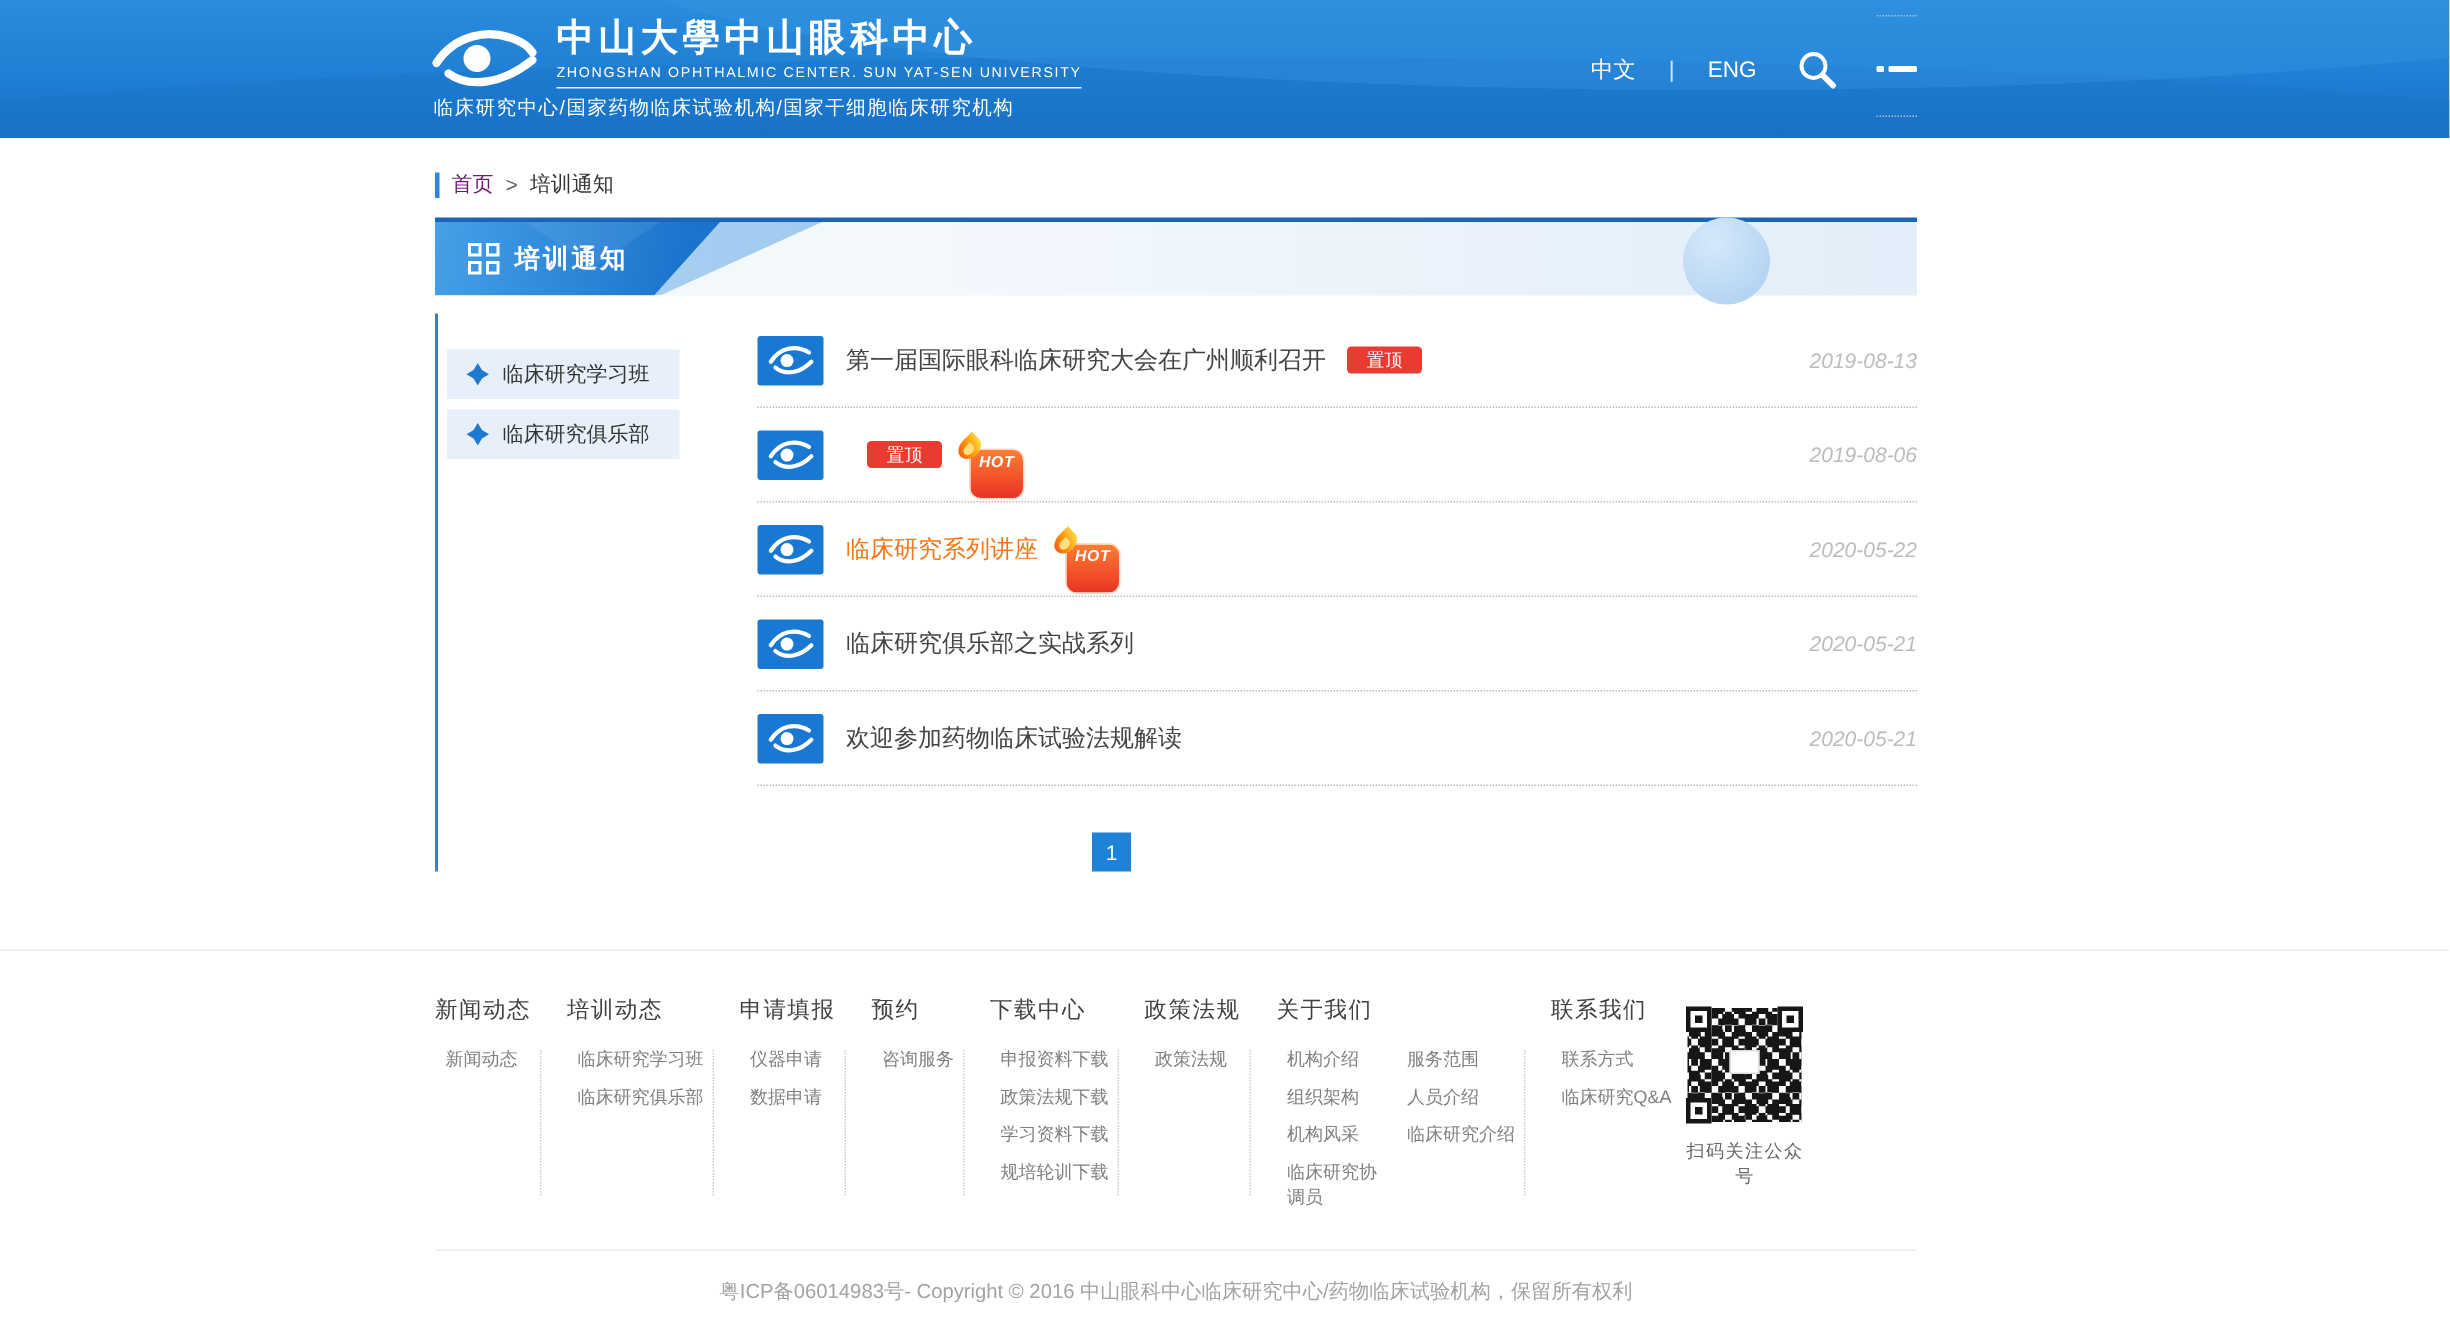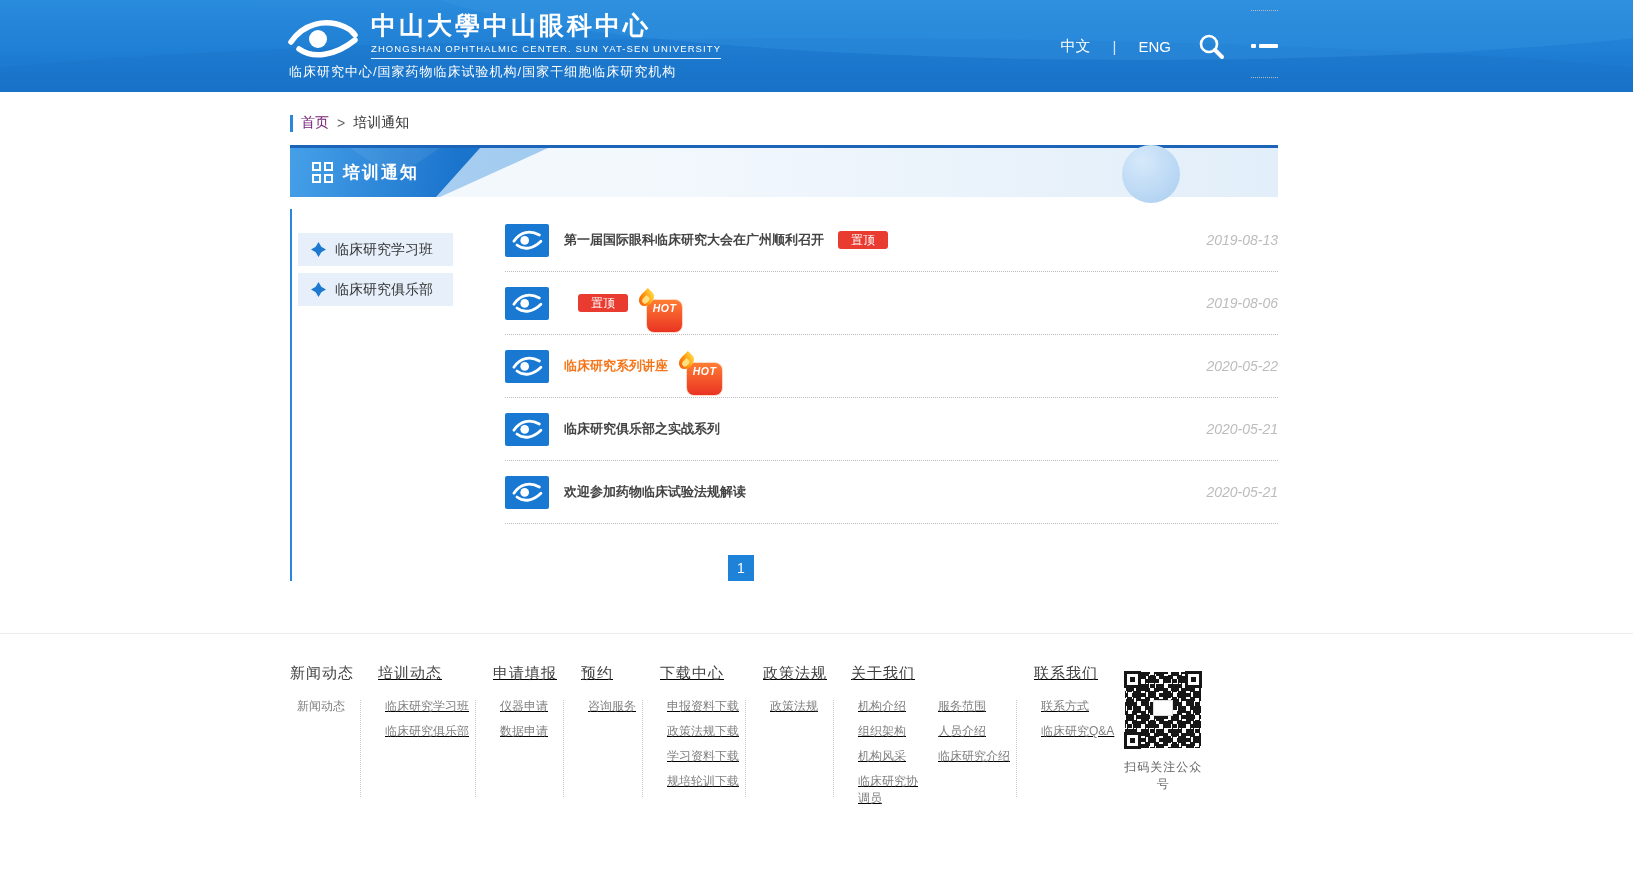--- a/index.html
+++ b/index.html
@@ -57,21 +57,21 @@
 
   
   .main { display:flex; margin-top:12px; }
   .sidebar { width:163px; border-left:2px solid #2a86dc; padding:24px 0 0 6px; min-height:145px; }
   .side-item { width:155px; height:33px; background:#e7f0fa; display:flex; align-items:center; gap:9px;
     padding-left:13px; margin-bottom:7px; font-size:14px; color:#333; cursor:pointer; }
   .list { flex:1; margin-left:52px; }
   .row { display:flex; align-items:center; height:63px; border-bottom:1px dotted #bbb; cursor:pointer; }
   .row-icon { width:44px; height:33px; background:#1878d2; border-radius:2px; display:flex;
     align-items:center; justify-content:center; margin-right:15px; flex:none; }
-  .row-title { font-size:13px; color:#444;font-weight:bold; }
+  .row-title { font-size:16px; color:#444; }
   .row-title.orange { color:#f5761a; }
   .pin-badge { margin-left:14px; background:#ea3b31; color:#fff; font-size:12px; line-height:18px;
     padding:0 13px; border-radius:3px; flex:none; }
   .hot-badge { position:relative; width:44px; height:26px; margin-left:10px; flex:none; }
   .hot-pill { position:absolute; left:8px; top:9px; width:37px; height:34px; border-radius:8px;
     background:linear-gradient(180deg,#ff7d33,#e93323); color:#fff; font-size:10.5px; font-weight:bold;
     font-style:italic; text-align:center; line-height:16px; letter-spacing:.5px; border:1px solid #ffd9c4; }
   .flame { position:absolute; left:2px; top:0; width:13px; height:17px;
     background:linear-gradient(200deg,#ffd23f 15%,#ff8a00 60%,#f4511e); border-radius:0 50% 50% 50%;
     transform:rotate(45deg); z-index:2; }
@@ -79,21 +79,21 @@
     background:#ffe082; border-radius:0 50% 50% 50%; }
   .row-date { margin-left:auto; font-size:14px; color:#bcbcbc;font-style:italic; }
 
   .pagination { margin:31px 0 0 8px; padding-left:215px; }
   .page-btn { width:26px; height:26px; background:#1e82d8; color:#fff; border:none; font-size:14px; cursor:pointer; }
 
   
   .footer { margin-top:52px; border-top:1px solid #ebebeb; padding-top:30px; }
   .f-cols { display:flex; align-items:flex-start; }
   .f-col { position:relative; padding-right:6px; }
-  .f-col:not(:first-child) { padding-left:18px;text-decoration:underline; }
+  .f-col:not(:first-child) { padding-left:18px; }
   .f-col:not(:first-child)::before { content:''; position:absolute; left:0; top:36px; height:97px;
     border-left:1px dotted #c9c9c9; }
   .f-head { font-size:15px; color:#404040; margin-bottom:15px; letter-spacing:1px; }
   .f-links { display:flex; flex-direction:column; gap:8px; padding-left:7px; }
   .f-links a { font-size:12px; color:#808080; text-decoration:none; cursor:pointer; white-space:nowrap; }
   .f-grid { display:grid; grid-template-columns:64px auto; column-gap:16px; row-gap:8px; padding-left:7px; }
   .f-grid a { font-size:12px; color:#808080; text-decoration:none; cursor:pointer; }
   .qr-block { width:86px; text-align:center; }
   .qr { position:relative; width:80px; height:80px; margin:6px auto 0; background:
       repeating-conic-gradient(#161616 0% 25%, transparent 0% 50%) 0px 0px / 9px 9px,
@@ -345,13 +345,16 @@
           <i class="tl"></i>
             <i class="tr"></i>
             <i class="bl"></i>
           <span class="center"></span>
         </div>
         <div class="qr-caption">扫码关注公众号</div>
       </div>
 
     </div>
   </div>
+  <div class="container">
+    <div class="copyright">粤ICP备06014983号- Copyright © 2016 中山眼科中心临床研究中心/药物临床试验机构，保留所有权利</div>
+  </div>
 </div>
 
 </body></html>

